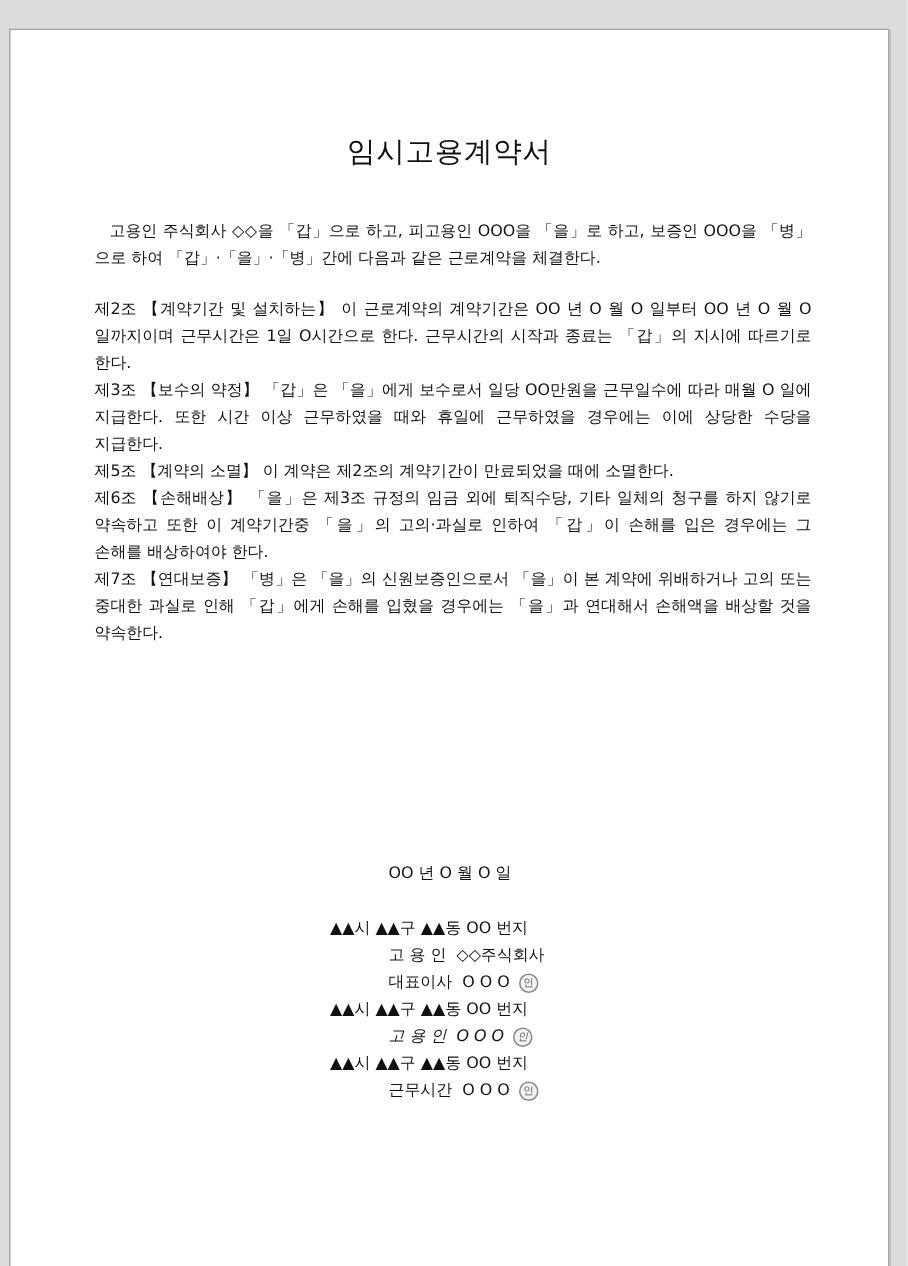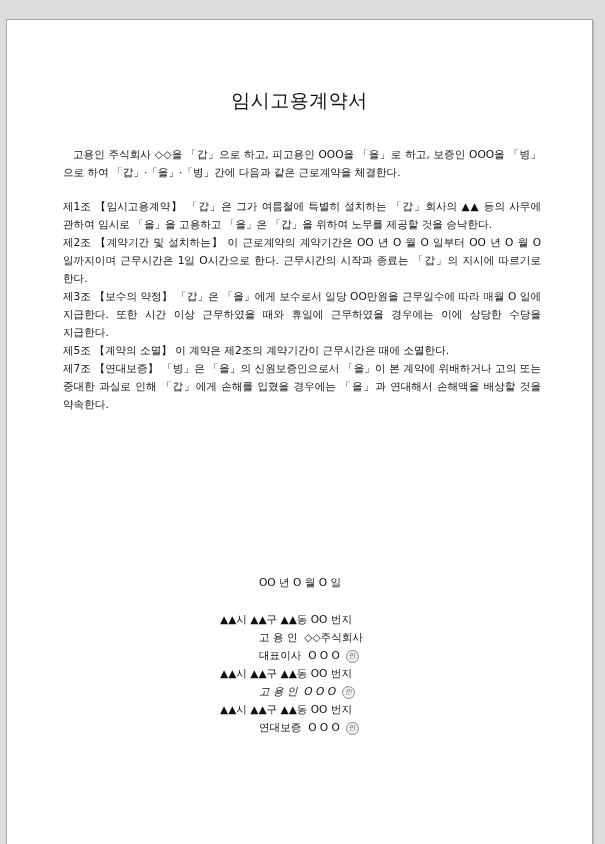--- a/index.html
+++ b/index.html
@@ -30,31 +30,31 @@
 </style>
 </head>
 <body>
 
 <div class="page">
   <div class="title">임시고용계약서</div>
 
   <div class="body-text">
     <p class="indent">고용인 주식회사 ◇◇을 「갑」으로 하고, 피고용인 OOO을 「을」로 하고, 보증인 OOO을 「병」으로 하여 「갑」·「을」·「병」간에 다음과 같은 근로계약을 체결한다.</p>
     <div class="gap"></div>
-    <p><span>제1조 【임시고용계약】</span> <span>「갑」은 그가 여름철에 특별히 설치하는 「갑」회사의 ▲▲ 등의 사무에 관하여 임시로 「을」을 고용하고 「을」은 「갑」을 위하여 노무를 제공할 것을 승낙한다.</span></p>
     <p><span>제2조 【계약기간 및 설치하는】</span> <span>이 근로계약의 계약기간은 OO 년 O 월 O 일부터 OO 년 O 월 O 일까지이며 근무시간은 1일 O시간으로 한다. 근무시간의 시작과 종료는 「갑」의 지시에 따르기로 한다.</span></p>
     <p><span>제3조 【보수의 약정】</span> <span>「갑」은 「을」에게 보수로서 일당 OO만원을 근무일수에 따라 매월 O 일에 지급한다. 또한 시간 이상 근무하였을 때와 휴일에 근무하였을 경우에는 이에 상당한 수당을 지급한다.</span></p>
-    <p><span>제5조 【계약의 소멸】</span> <span>이 계약은 제2조의 계약기간이 근무시간은 때에 소멸한다.</span></p>
+    <p><span>제5조 【계약의 소멸】</span> <span>이 계약은 제2조의 계약기간이 만료되었을 때에 소멸한다.</span></p>
+    <p><span>제6조 【손해배상】</span> <span>「을」은 제3조 규정의 임금 외에 퇴직수당, 기타 일체의 청구를 하지 않기로 약속하고 또한 이 계약기간중 「을」의 고의·과실로 인하여 「갑」이 손해를 입은 경우에는 그 손해를 배상하여야 한다.</span></p>
     <p><span>제7조 【연대보증】</span> <span>「병」은 「을」의 신원보증인으로서 「을」이 본 계약에 위배하거나 고의 또는 중대한 과실로 인해 「갑」에게 손해를 입혔을 경우에는 「을」과 연대해서 손해액을 배상할 것을 약속한다.</span></p>
   </div>
 
   <div class="sig" style="left:252px; top:553px;">OO 년 O 월 O 일</div>
 
   <div class="sig" style="left:213px; top:590px;">▲▲시 ▲▲구 ▲▲동 OO 번지</div>
   <div class="sig" style="left:252px; top:608px;"><span>고 용 인</span>  <span>◇◇주식회사</span></div>
   <div class="sig" style="left:252px; top:626px;"><span>대표이사</span>  <span>O O O</span><span class="seal">인</span></div>
 
   <div class="sig" style="left:213px; top:644px;">▲▲시 ▲▲구 ▲▲동 OO 번지</div>
   <div class="sig" style="left:252px; top:662px;font-style:italic;"><span>고 용 인</span>  <span>O O O</span><span class="seal">인</span></div>
 
   <div class="sig" style="left:213px; top:680px;">▲▲시 ▲▲구 ▲▲동 OO 번지</div>
-  <div class="sig" style="left:252px; top:698px;"><span>연대보증</span>  <span>O O O</span><span class="seal">인</span></div>
+  <div class="sig" style="left:252px; top:698px;"><span>근무시간</span>  <span>O O O</span><span class="seal">인</span></div>
 </div>
 
 </body></html>

